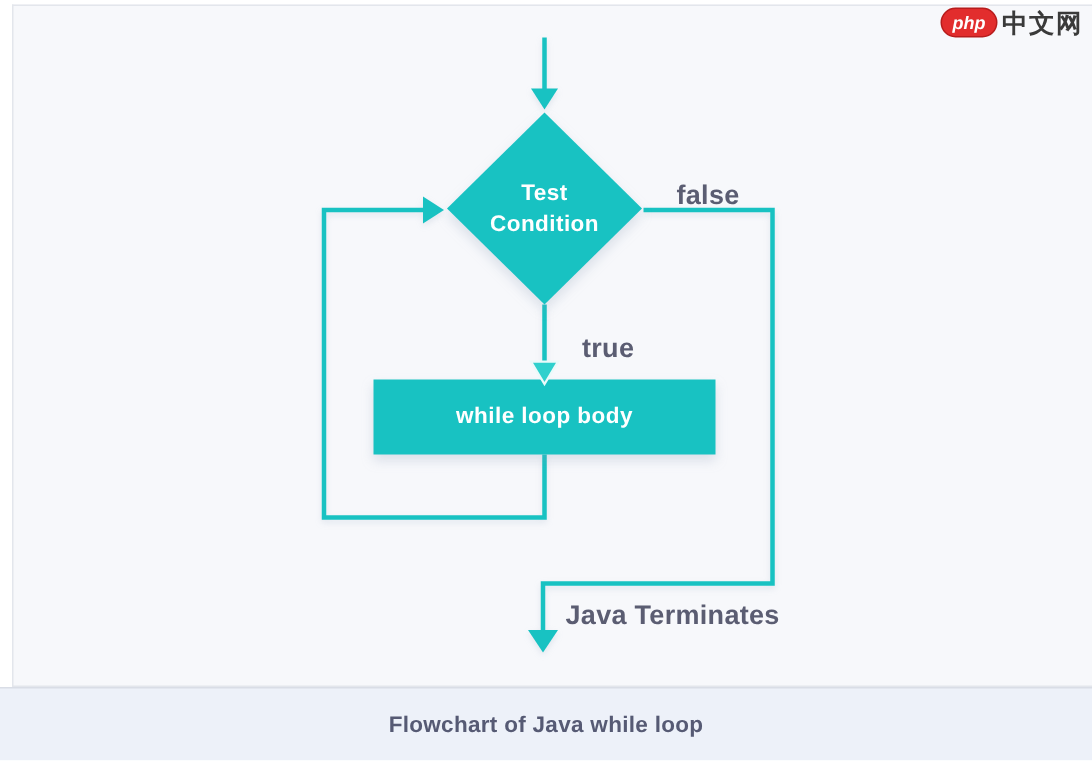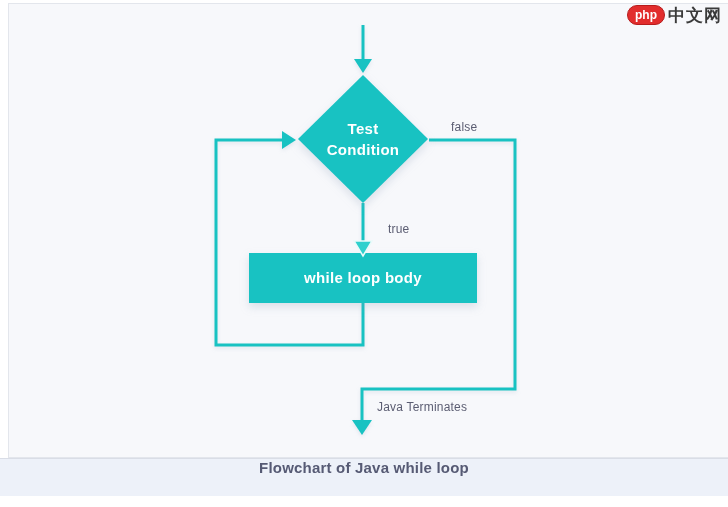--- a/index.html
+++ b/index.html
@@ -16,39 +16,39 @@
   .flow-line { fill:none; stroke:#18c2c2; stroke-width:3; }
   .flow-shadow { filter:drop-shadow(0 4px 4px rgba(130,150,180,0.25)); }
   .line-shadow { filter:drop-shadow(0 2px 2px rgba(130,150,180,0.18)); }
   .node-label {
     position:absolute; color:#ffffff; font-weight:bold; font-size:15px;
     text-align:center; letter-spacing:0.3px;
   }
   .cond-label { left:318px; top:118px; width:90px; line-height:21px; }
   .body-label { left:249px; top:253px; width:228px; height:50px; line-height:50px; }
   .edge-label {
-    position:absolute; color:#5b5d72; font-weight:normal; font-size:12px;
+    position:absolute; color:#5b5d72; font-weight:bold; font-size:18px;
     letter-spacing:0.2px; white-space:nowrap;
   }
   .false-label { left:451px; top:120px; }
   .true-label  { left:388px; top:222px; }
   .term-label  { left:377px; top:400px; }
   .caption-bar {
-    position:absolute; left:0; top:458px; width:728px; height:38px;
+    position:absolute; left:0; top:458px; width:728px; height:49px;
     background:#edf1f9; border-top:1px solid #d9dde6;
-    display:flex; justify-content:center;
+    display:flex; align-items:center; justify-content:center;
   }
   .caption-text { color:#565a74; font-weight:bold; font-size:15px; letter-spacing:0.2px; }
   .logo {
     position:absolute; right:6px; top:4px; height:22px;
     display:flex; align-items:center; gap:3px; cursor:pointer;
   }
   .logo-pill {
     width:38px; height:20px; background:#e22d2d; border-radius:10px;
-    color:#ffffff; font-size:12px; font-weight:bold; 
+    color:#ffffff; font-size:12px; font-weight:bold; font-style:italic;
     display:flex; align-items:center; justify-content:center;
     border:1px solid #b71c1c;
   }
   .logo-site { color:#3a3a3a; font-weight:bold; font-size:17px; letter-spacing:1px;font-family:Liberation Mono, monospace; }
 </style>
 </head>
 <body>
 
 <div class="page">
 

